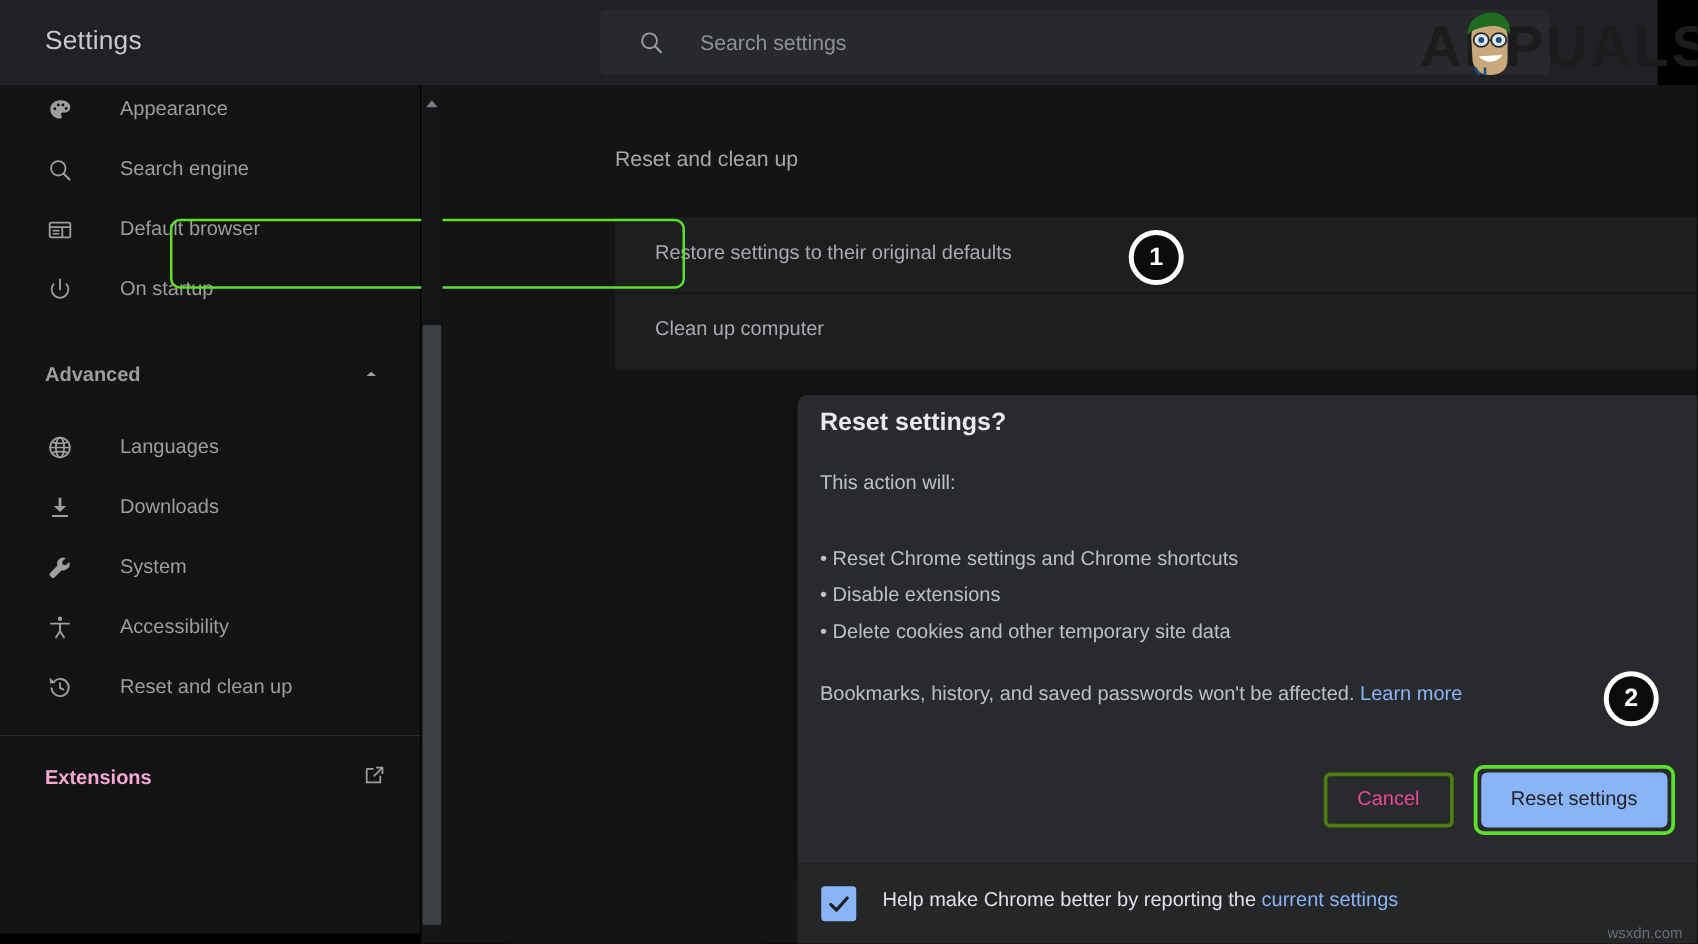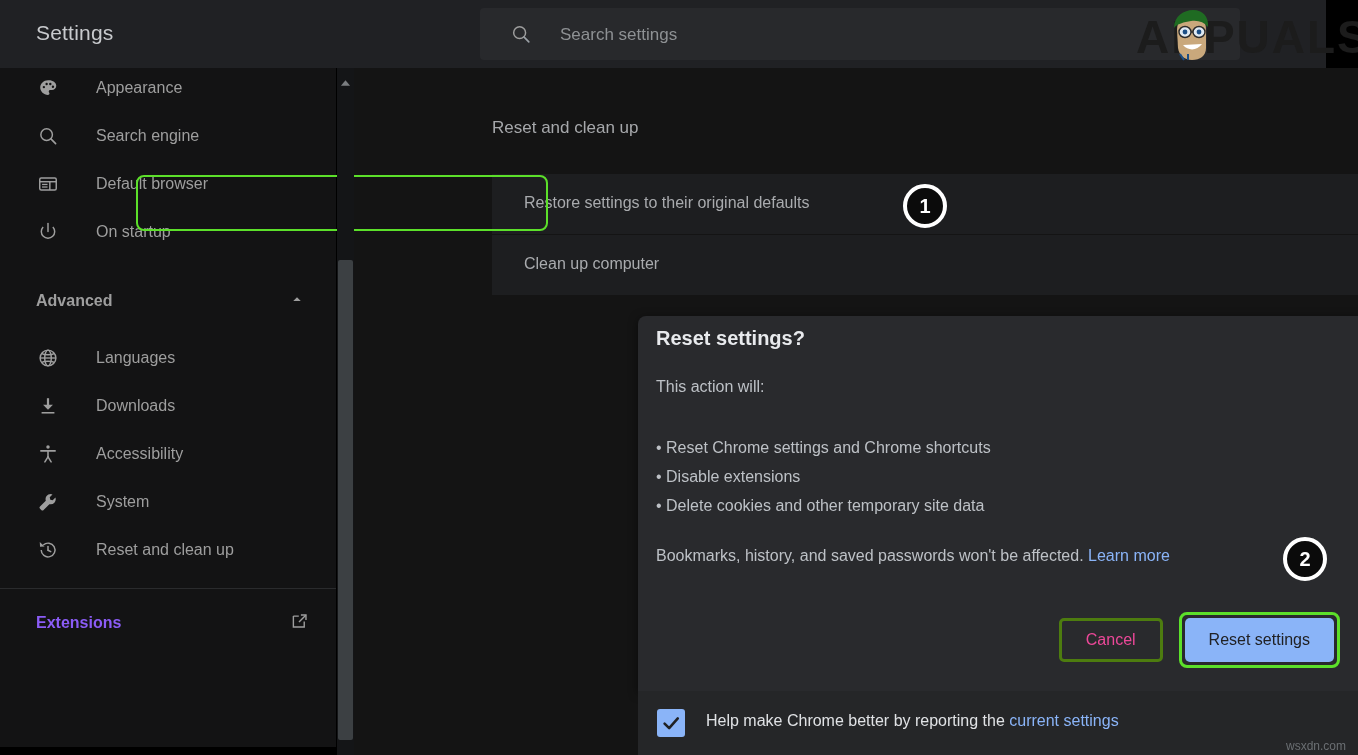--- a/index.html
+++ b/index.html
@@ -131,21 +131,21 @@
     height: 1px;
     background: #2a2b2d;
     margin: 14px 0 10px 0;
   }
   #extensions-row {
     display: flex;
     align-items: center;
     height: 48px;
     padding-left: 36px;
     padding-right: 26px;
-    color: #8b5cf6;
+    color: #f9a8d4;
     font-size: 16px;
     font-weight: bold;
     cursor: pointer;
   }
   #extensions-row .ext-ico { margin-left: auto; }
 
   
   #nav-scrollbar {
     position: absolute;
     left: 337px; top: 68px;
@@ -451,37 +451,37 @@
         <path d="M6.6 10.6 L12 16 L17.4 10.6 Z" class="ico-fill"></path>
         <line x1="5" y1="19.4" x2="19" y2="19.4" stroke="#9e9e9e" stroke-width="1.7"></line>
       </svg>
     </span>
     <span class="nav-label">Downloads</span>
   </div>
 
   <div class="nav-item">
     <span class="nav-ico">
       <svg viewBox="0 0 24 24" width="22" height="22">
+        <path d="M14.9 3.2a5.6 5.6 0 0 0-5.3 7.3L3.3 16.8a1.8 1.8 0 0 0 0 2.5l1.4 1.4a1.8 1.8 0 0 0 2.5 0l6.3-6.3a5.6 5.6 0 0 0 6.6-7.3l-3 3-2.6-.6-.6-2.6 3-3a5.7 5.7 0 0 0-2-0.7z" class="ico-fill"></path>
+      </svg>
+    </span>
+    <span class="nav-label">System</span>
+  </div>
+
+  <div class="nav-item">
+    <span class="nav-ico">
+      <svg viewBox="0 0 24 24" width="22" height="22">
         <circle cx="12" cy="4.4" r="1.9" class="ico-fill"></circle>
         <line x1="4.2" y1="8.6" x2="19.8" y2="8.6" stroke="#9e9e9e" stroke-width="1.7" stroke-linecap="round"></line>
         <line x1="12" y1="8.6" x2="12" y2="15.2" stroke="#9e9e9e" stroke-width="1.7"></line>
         <line x1="12" y1="15.2" x2="8.6" y2="20.6" stroke="#9e9e9e" stroke-width="1.7" stroke-linecap="round"></line>
         <line x1="12" y1="15.2" x2="15.4" y2="20.6" stroke="#9e9e9e" stroke-width="1.7" stroke-linecap="round"></line>
       </svg>
     </span>
     <span class="nav-label">Accessibility</span>
-  </div>
-
-  <div class="nav-item">
-    <span class="nav-ico">
-      <svg viewBox="0 0 24 24" width="22" height="22">
-        <path d="M14.9 3.2a5.6 5.6 0 0 0-5.3 7.3L3.3 16.8a1.8 1.8 0 0 0 0 2.5l1.4 1.4a1.8 1.8 0 0 0 2.5 0l6.3-6.3a5.6 5.6 0 0 0 6.6-7.3l-3 3-2.6-.6-.6-2.6 3-3a5.7 5.7 0 0 0-2-0.7z" class="ico-fill"></path>
-      </svg>
-    </span>
-    <span class="nav-label">System</span>
   </div>
 
   <div class="nav-item">
     <span class="nav-ico">
       <svg viewBox="0 0 24 24" width="22" height="22">
         <path d="M4.6 12a7.5 7.5 0 1 0 2.3-5.4" class="ico-stroke"></path>
         <path d="M3 3.4 L3.3 8.4 L8.3 8.1 Z" class="ico-fill"></path>
         <line x1="12" y1="8.2" x2="12" y2="12.3" stroke="#9e9e9e" stroke-width="1.6" stroke-linecap="round"></line>
         <line x1="12" y1="12.3" x2="15" y2="13.8" stroke="#9e9e9e" stroke-width="1.6" stroke-linecap="round"></line>
       </svg>

